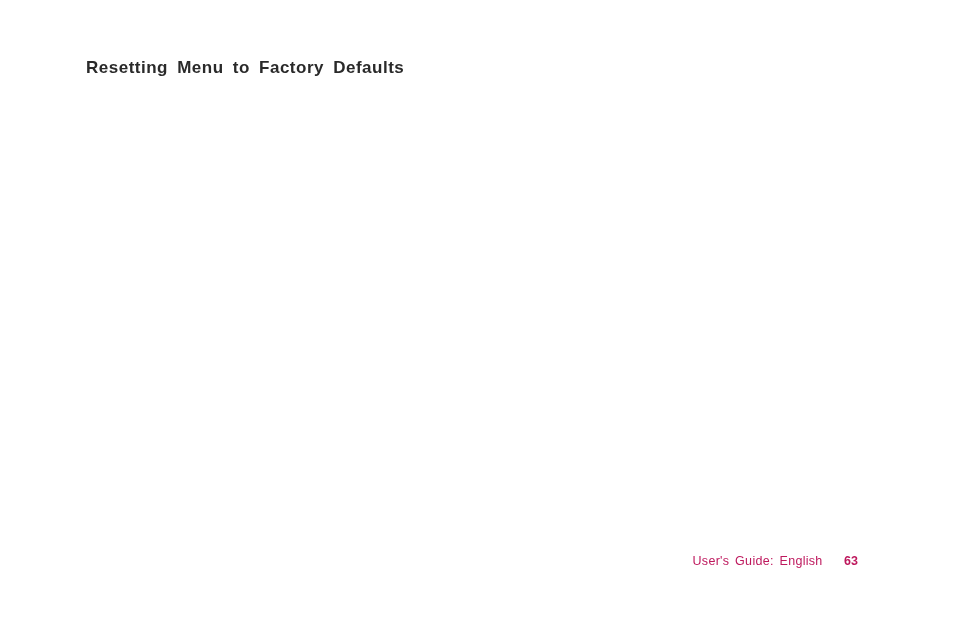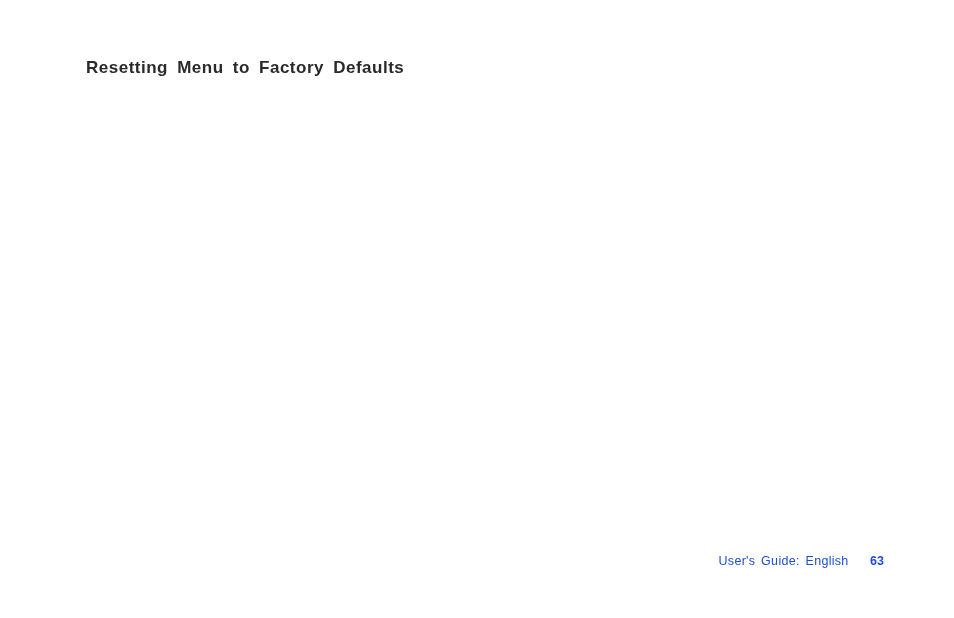--- a/index.html
+++ b/index.html
@@ -30,23 +30,23 @@
     .heading {
       font-size: 17px;
       font-weight: bold;
       color: #2a2a2a;
       letter-spacing: 0.5px;
       word-spacing: 4px;
     }
     .footer {
       position: absolute;
       bottom: 50px;
-      right: 70px;
+      right: 96px;
       font-size: 12.5px;
-      color: #1d4ed8;
+      color: #be185d;
     }
     .footer-label {
       letter-spacing: 0.3px;
       word-spacing: 2px;
     }
     .page-number {
       font-weight: bold;
       margin-left: 18px;
     }
   </style>

